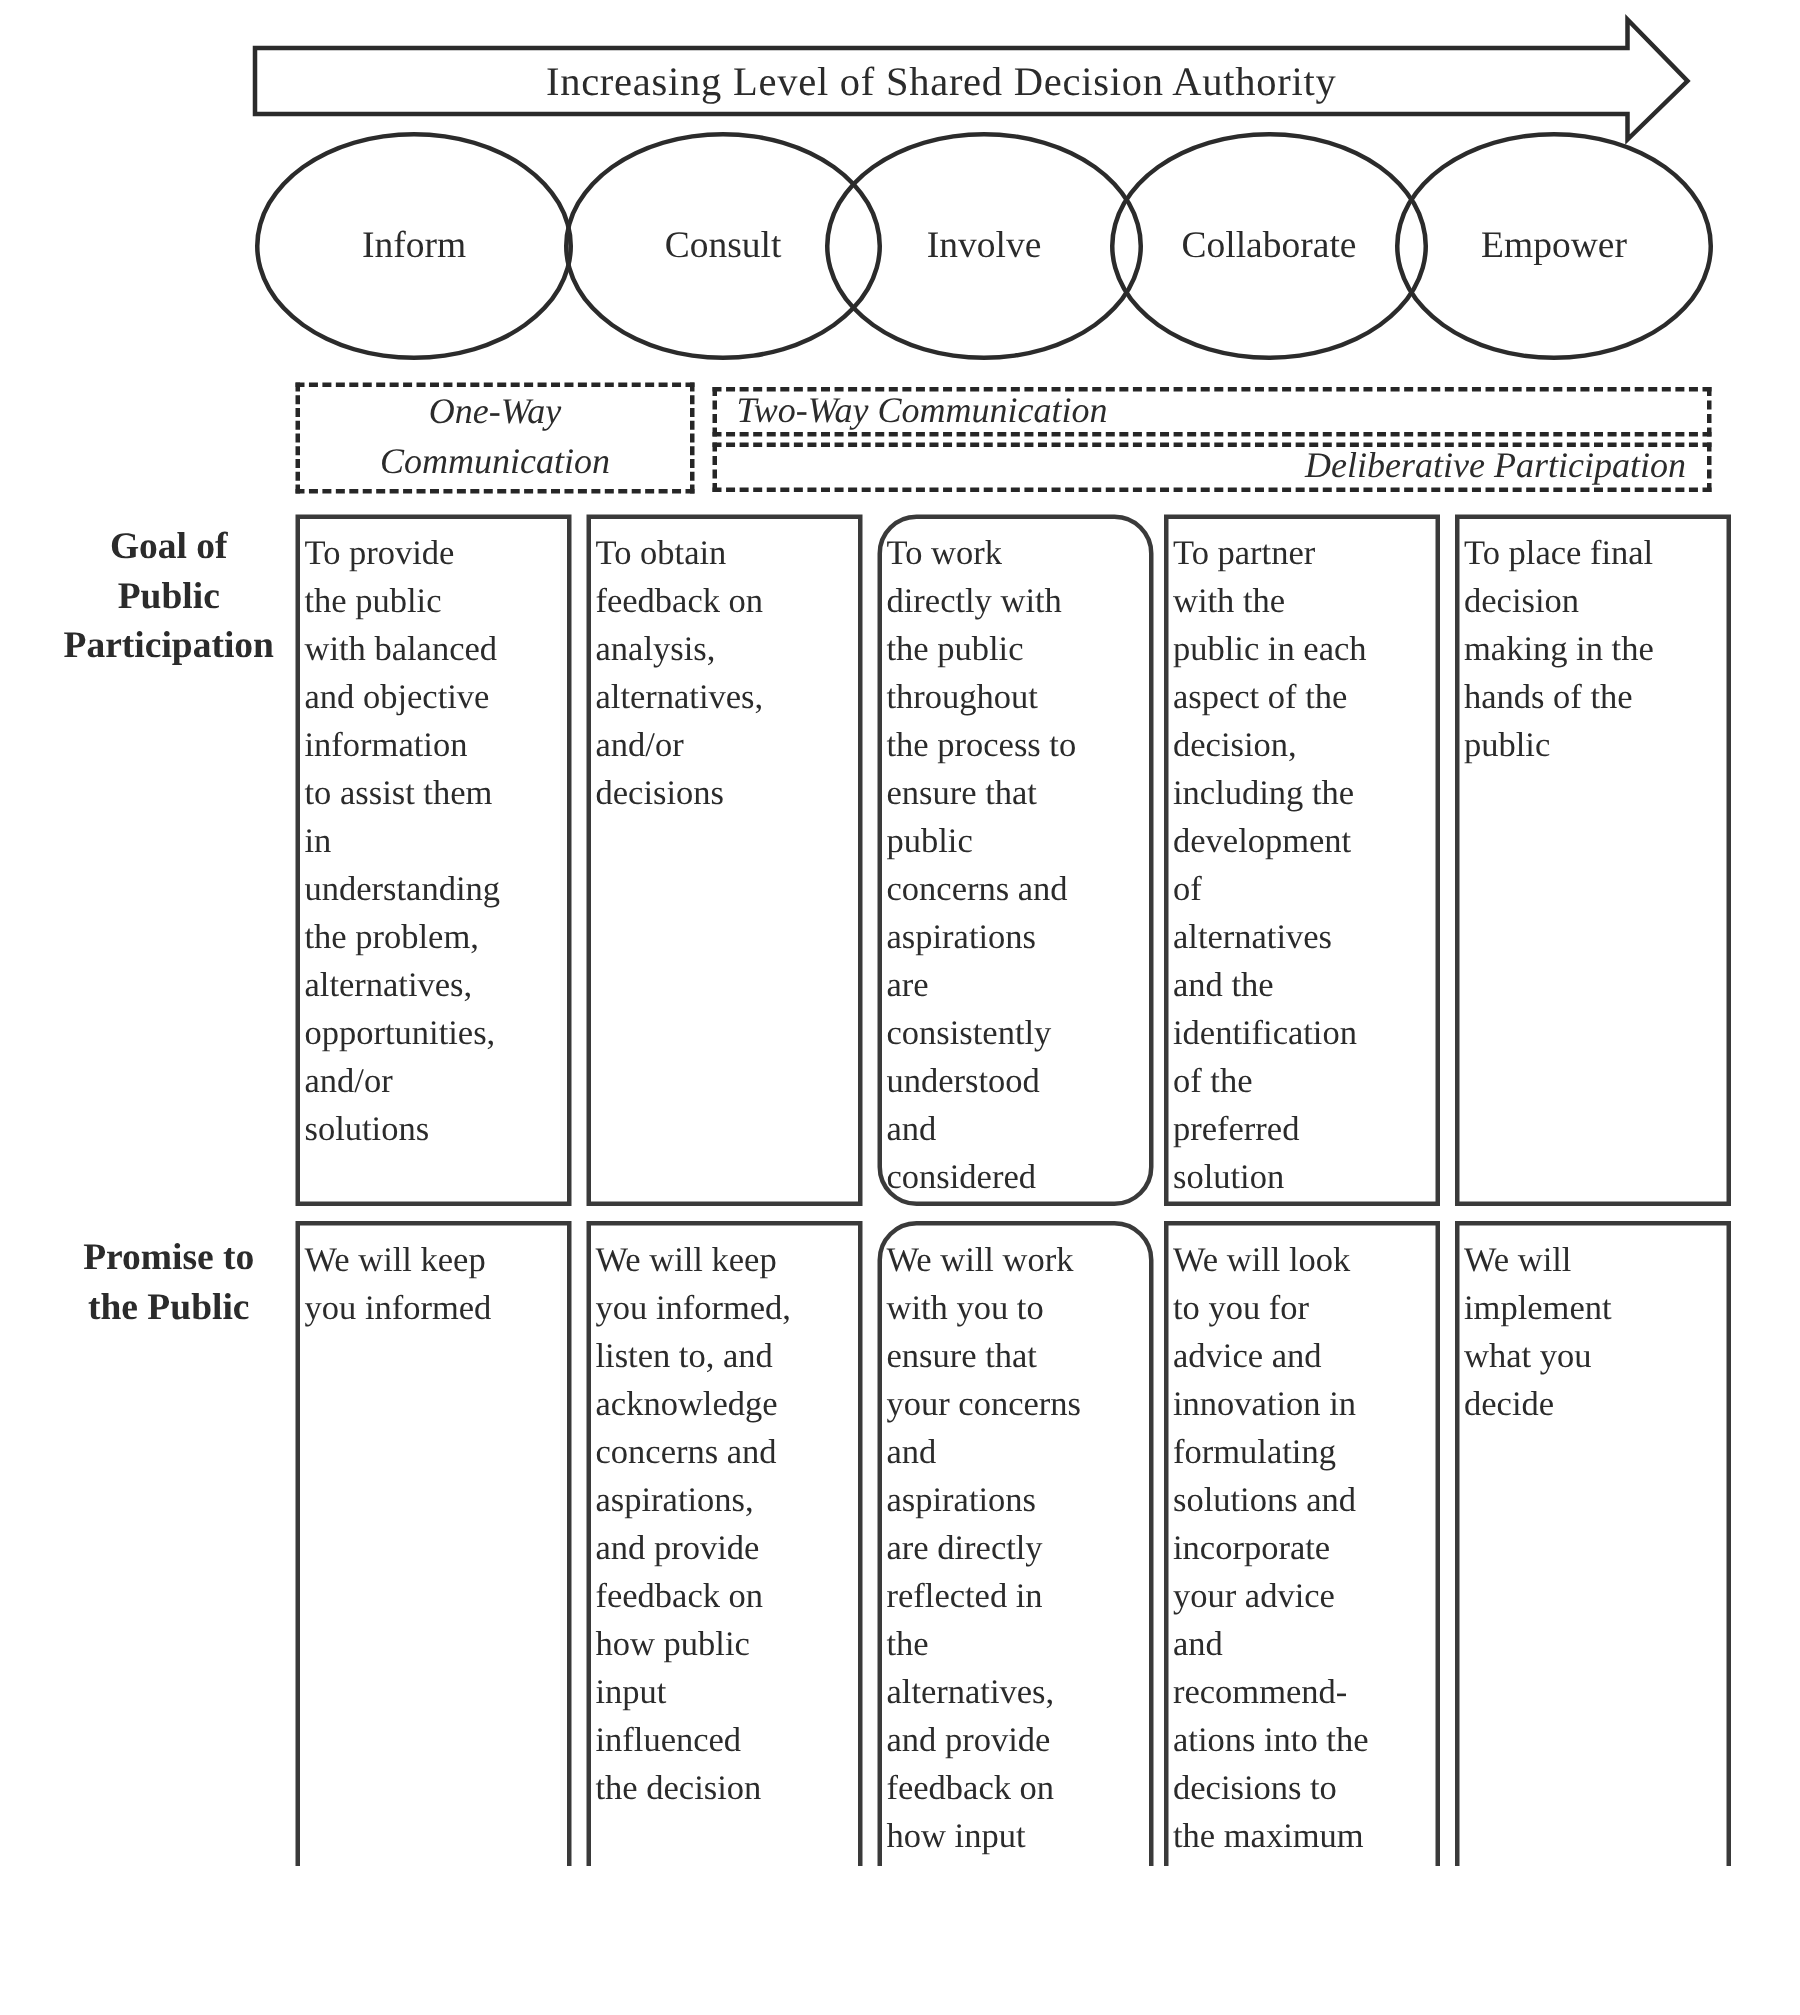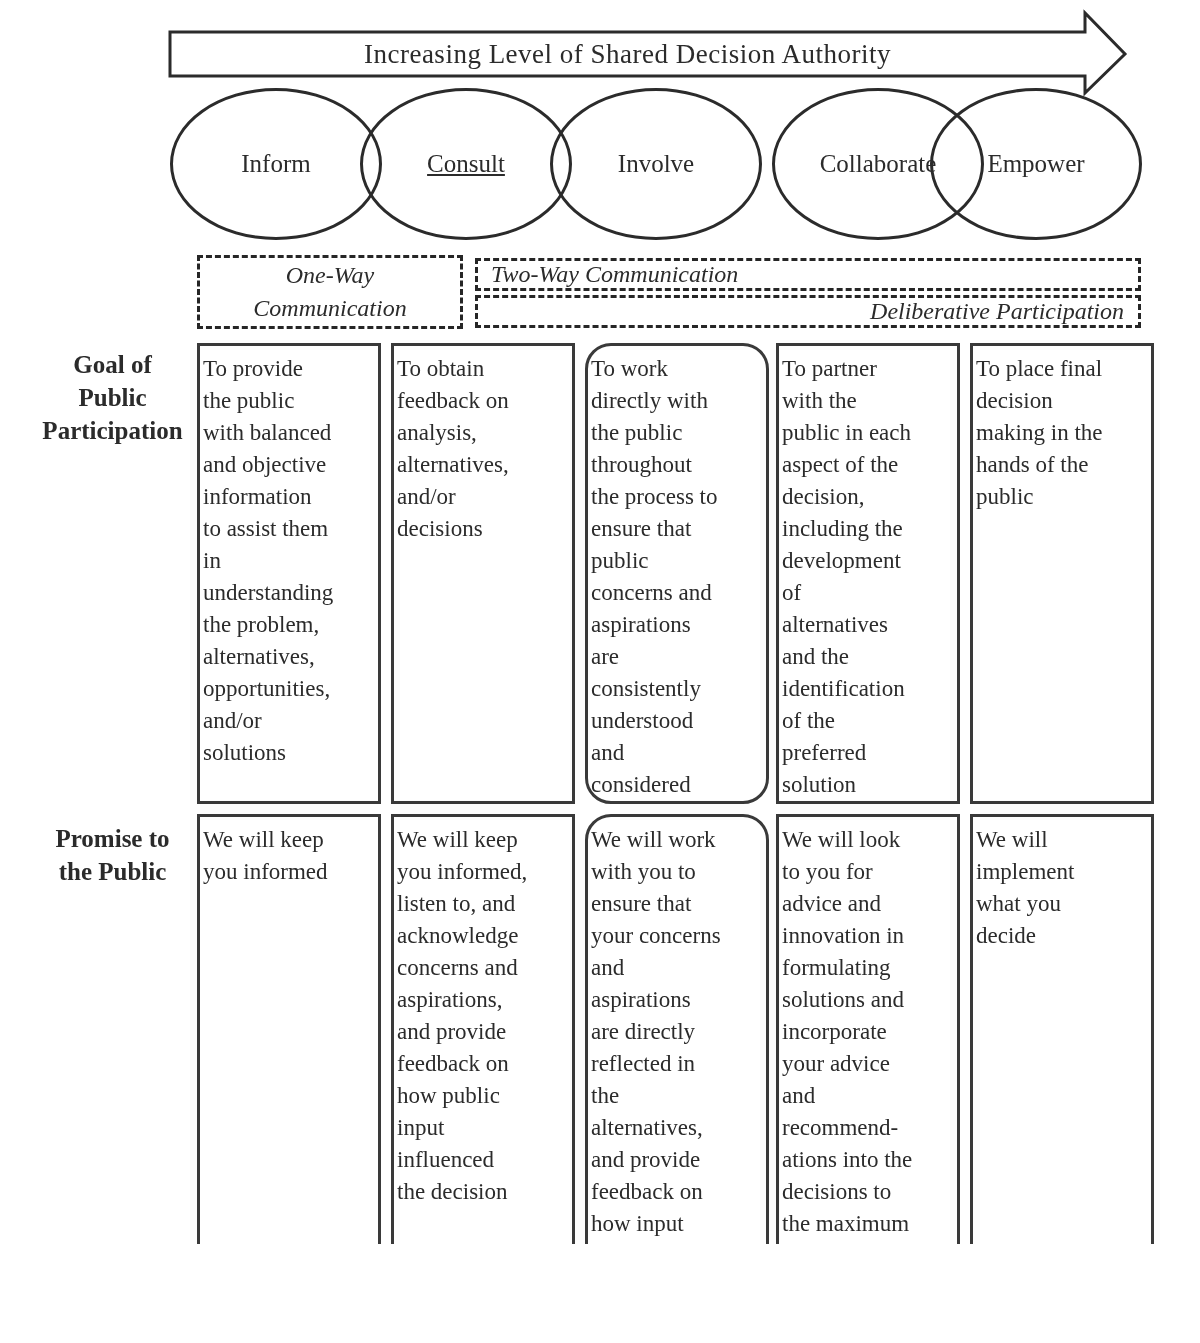--- a/index.html
+++ b/index.html
@@ -29,23 +29,23 @@
   
   .ellipse {
     top: 88px; width: 212px; height: 152px;
     border: 3px solid #2b2b2b; border-radius: 50%;
     background: transparent; box-sizing: border-box;
     display: flex; align-items: center; justify-content: center;
     font-size: 25px;
     text-align: center;
   }
   #ellipse-inform      { left: 170px; }
-  #ellipse-consult     { left: 360px; text-decoration: underline; }
+  #ellipse-consult     { left: 376px; }
   #ellipse-involve     { left: 550px; }
-  #ellipse-collaborate { left: 772px; }
+  #ellipse-collaborate { left: 740px; }
   #ellipse-empower     { left: 930px; }
 
   
   .dashed-box {
     border: 3px dashed #262626; box-sizing: border-box;
     background: transparent; font-size: 24px;
     white-space: pre-line;
     font-style: italic;
   }
   #one-way-box {

